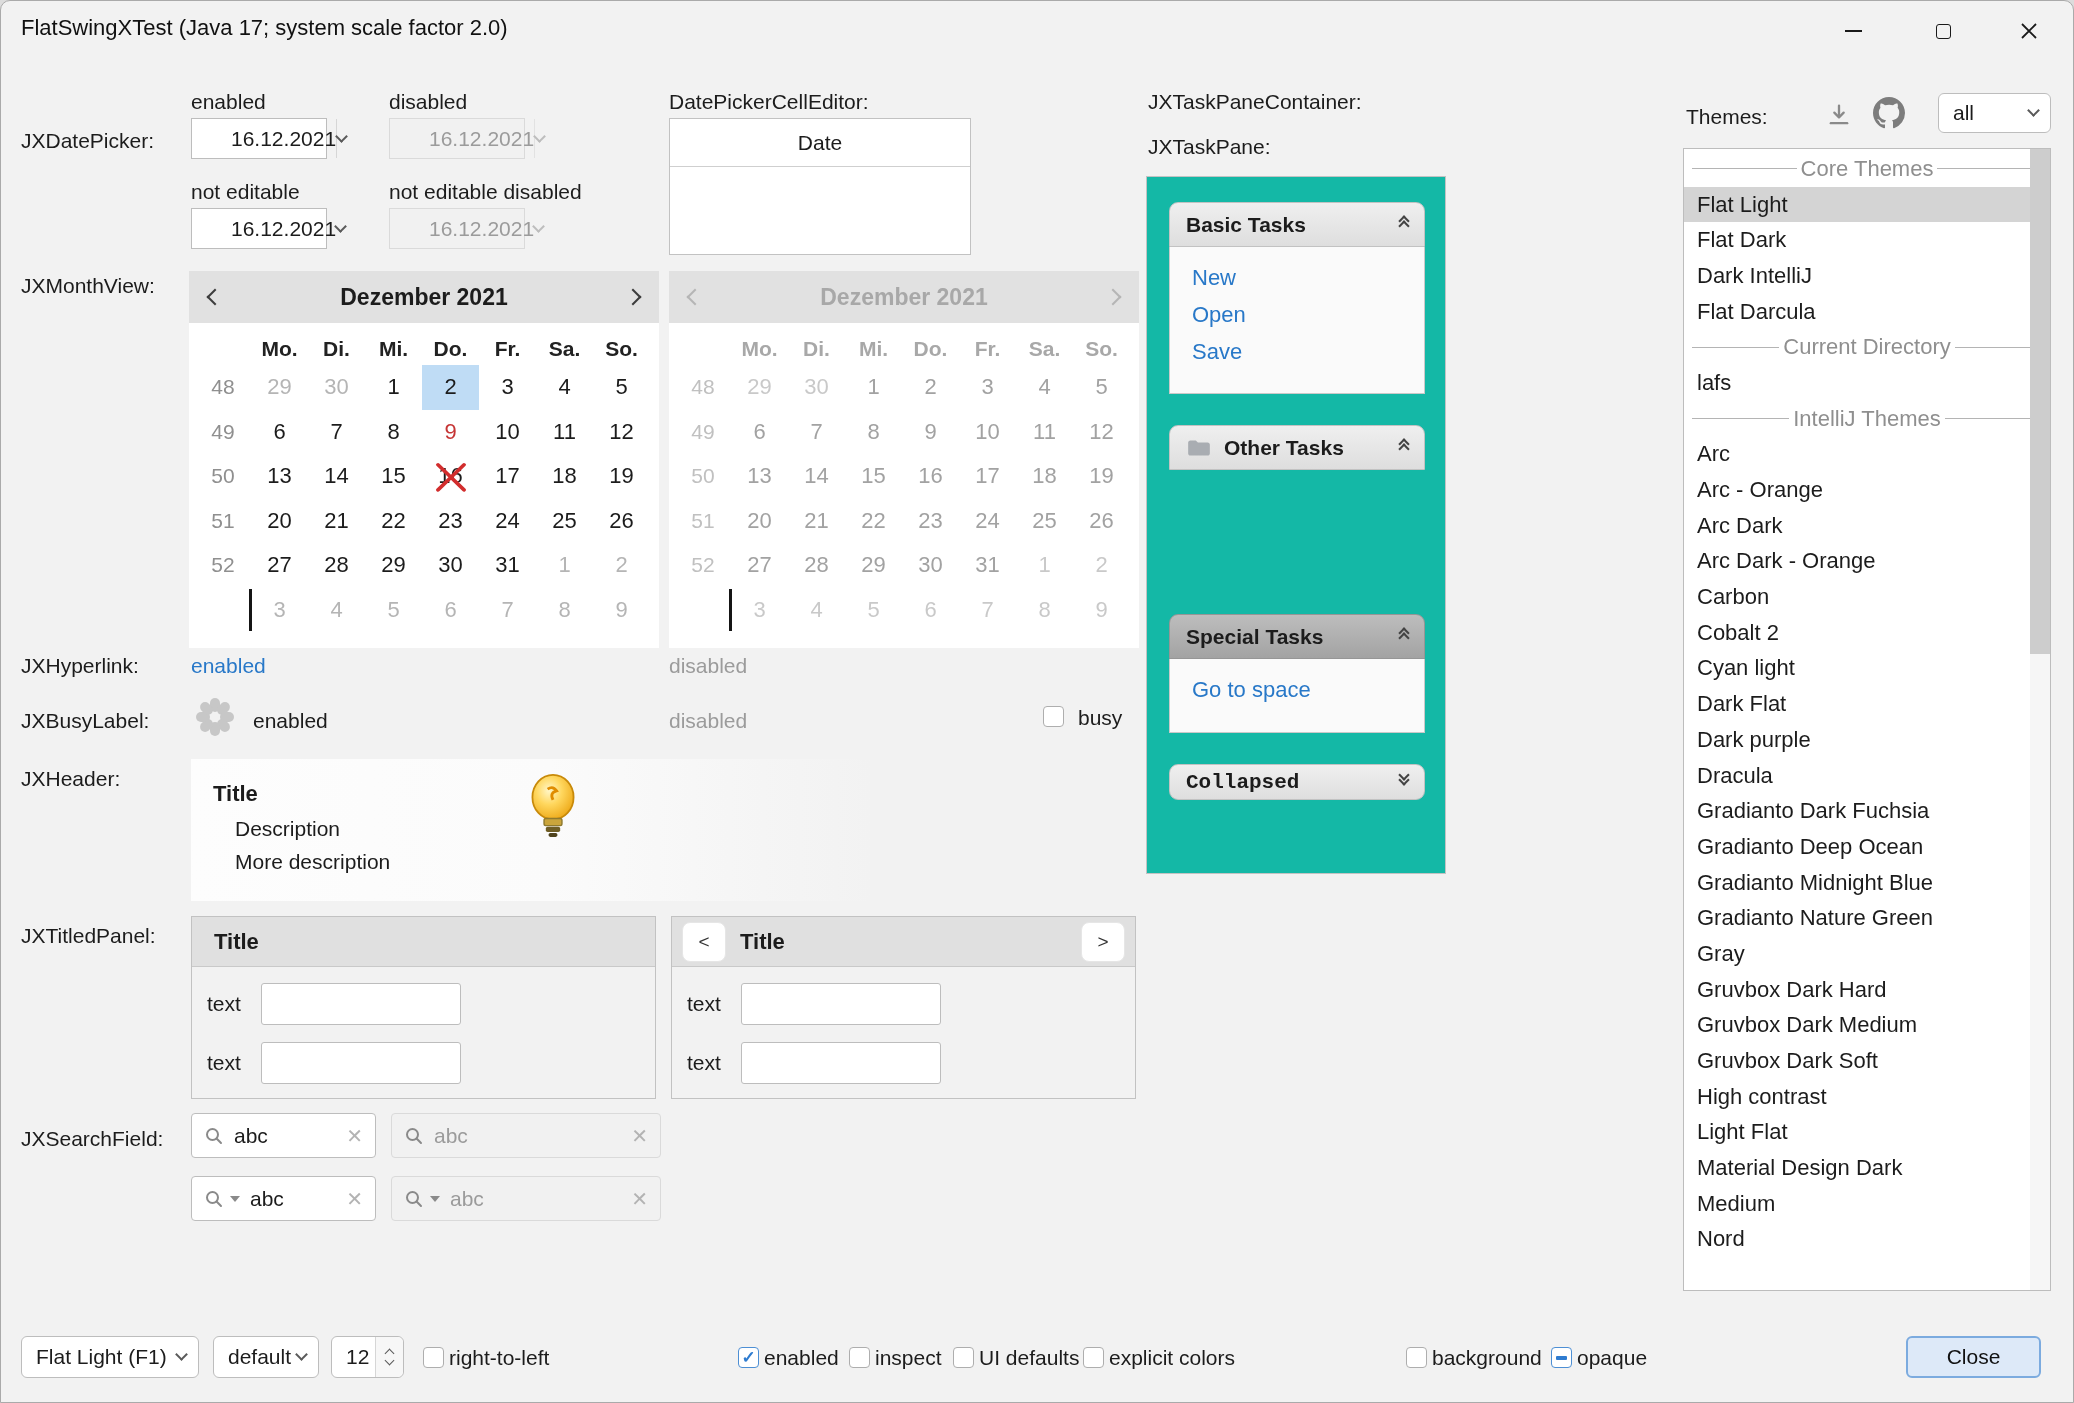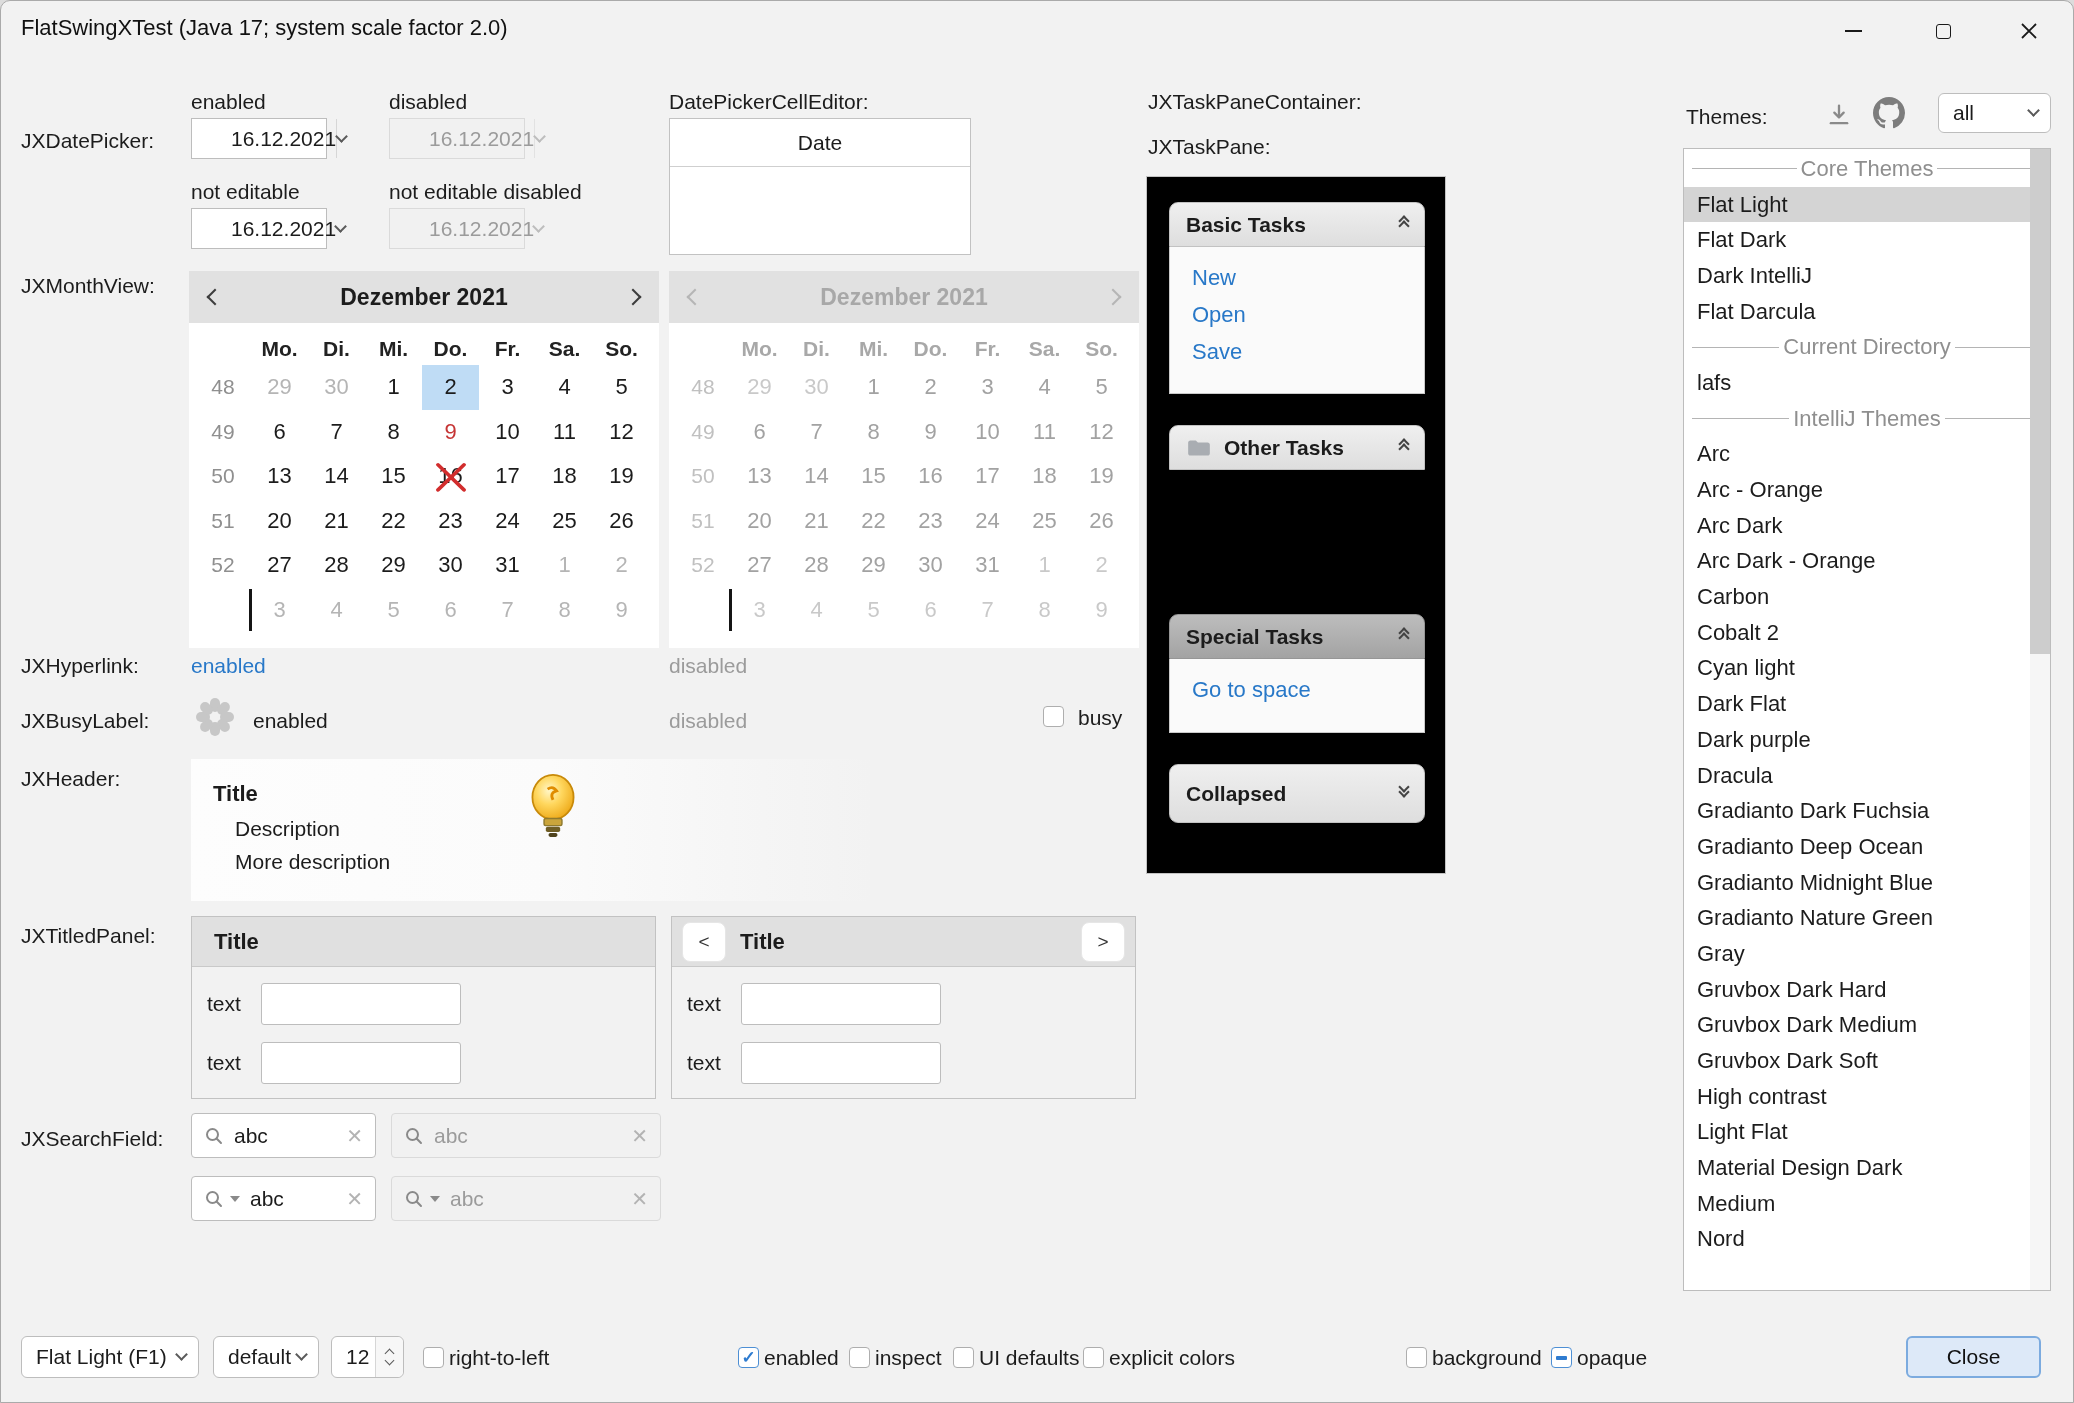--- a/index.html
+++ b/index.html
@@ -70,21 +70,21 @@
   .tp-title{font-weight:bold;font-size:22px;}
   .tp-btn{width:44px;height:40px;background:#fff;border:1px solid #e6e6e6;border-radius:8px;display:flex;align-items:center;justify-content:center;font-size:19px;color:#333;}
   .tfield{position:absolute;background:#fff;border:1px solid #bdbdbd;width:200px;height:42px;border-radius:3px;}
   
   .sf{position:absolute;display:flex;align-items:center;gap:10px;padding:0 12px;background:#fff;border:1px solid #bdbdbd;border-radius:4px;font-size:21px;height:45px;}
   .sf .grow{flex:1;}
   .sf .clear{color:#b3b3b3;font-size:20px;}
   .sf.off{background:#f1f1f1;border-color:#dadada;color:#9b9b9b;}
   .tri{width:0;height:0;border-left:5px solid transparent;border-right:5px solid transparent;border-top:6px solid #8a8a8a;margin-left:-4px;}
   
-  .tpc{position:absolute;left:1145px;top:175px;width:300px;height:698px;background:#000000;border:1px solid #c3c3c3;}
+  .tpc{position:absolute;left:1145px;top:175px;width:300px;height:698px;background:#14b8a6;border:1px solid #c3c3c3;}
   .pane{position:absolute;left:22px;width:256px;}
   .pane-h{height:45px;border:1px solid #c2c2c2;border-radius:9px 9px 0 0;background:linear-gradient(#efefef,#dedede);display:flex;align-items:center;padding:0 16px;gap:12px;}
   .pane-h .ptitle{font-weight:bold;font-size:21px;flex:1;}
   .pane-b{border:1px solid #c9c9c9;border-top:none;background:#fafafa;padding:18px 0 0 22px;}
   .tp-link{color:#2878c8;font-size:22px;height:37px;}
   .pane.collapsed .pane-h{border-radius:9px;}
   .pane.special .pane-h{background:linear-gradient(#bdbdbd,#a3a3a3);border-color:#969696;}
   
   .combo{position:absolute;background:#fff;border:1px solid #bdbdbd;border-radius:6px;display:flex;align-items:center;justify-content:space-between;padding:0 12px 0 14px;font-size:21px;}
   .theme-list{position:absolute;left:1682px;top:147px;width:368px;height:1143px;background:#fff;border:1px solid #bdbdbd;overflow:hidden;padding-top:2px;}
@@ -468,21 +468,21 @@
         <span class="dchev">
             <i class="chev"></i>
             <i class="chev"></i>
           </span>
       </div>
       <div class="pane-b" style="height:74px;">
           <div class="tp-link">Go to space</div>
         </div>
     </div>
     <div class="pane collapsed" style="top:587px;">
-      <div class="pane-h" style="height:59px;">
+      <div class="pane-h" style="height:36px;font-family:Liberation Mono, monospace;">
         <span class="ptitle">Collapsed</span>
         <span class="dchev down">
             <i class="chev"></i>
             <i class="chev"></i>
           </span>
       </div>
     </div>
   </div>
 
   <div class="lbl" style="left:1685px;top:103px;">Themes:</div>

